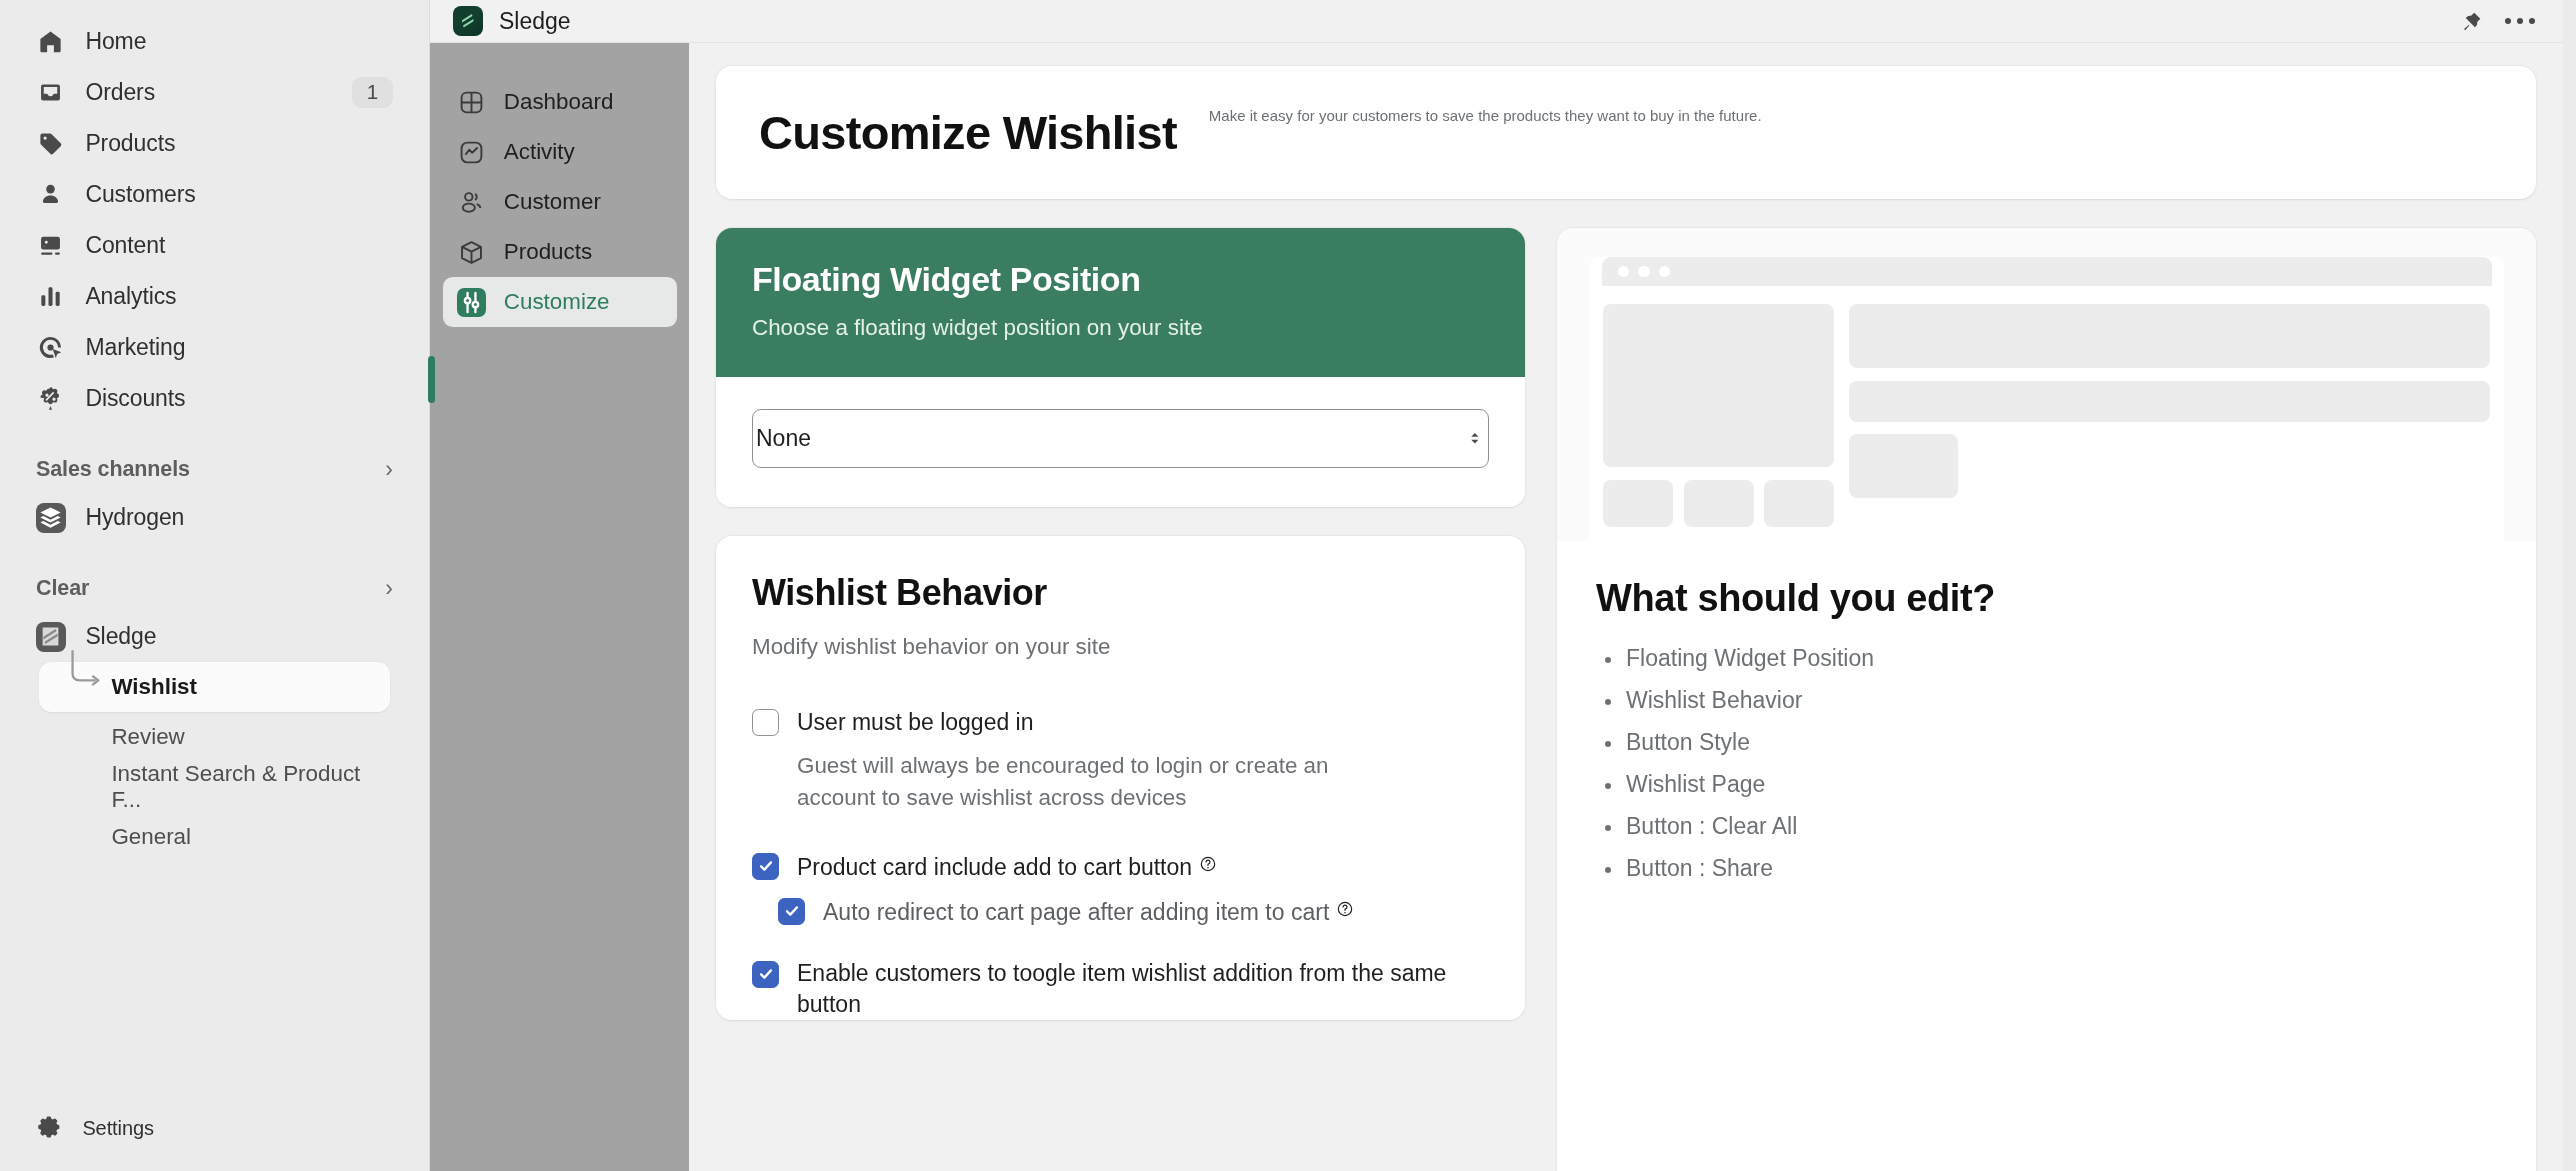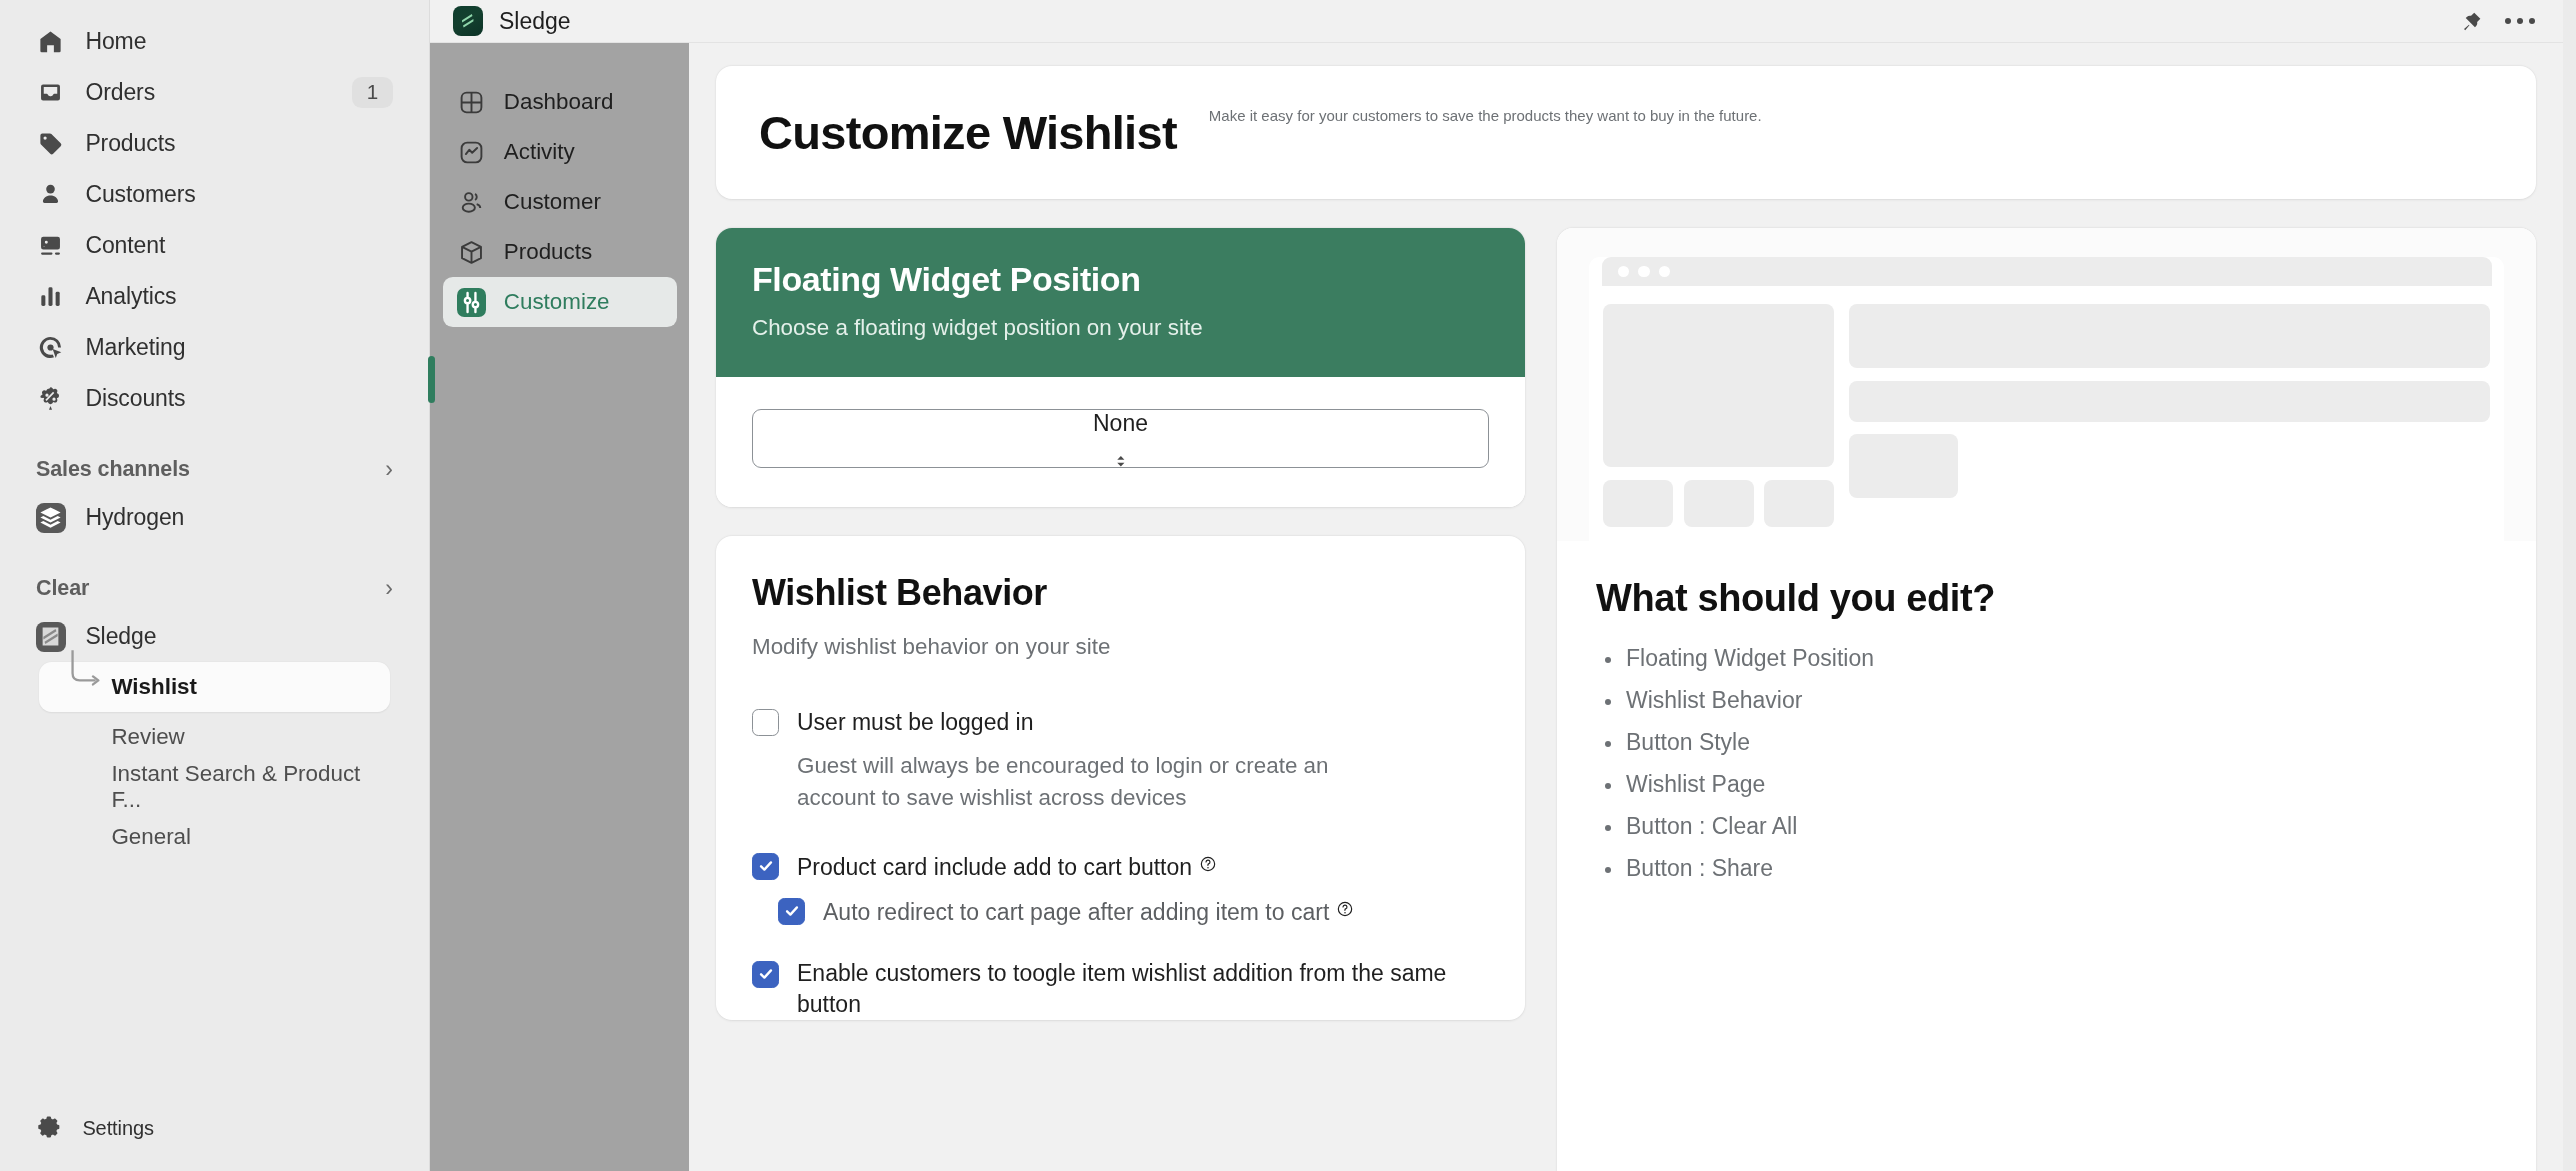--- a/index.html
+++ b/index.html
@@ -149,22 +149,22 @@
   .col-left { width: 809px; flex: 0 0 809px; }
   .col-right { flex: 1 1 auto; min-width: 0; }
 
   .green-card { overflow: hidden; margin-bottom: 29px; }
   .green-head { background: #3b7d60; padding: 32px 36px 36px 36px; }
   .green-head h2 { font-size: 34px; color: #fff; font-weight: 700; letter-spacing: -0.4px; margin-bottom: 16px; }
   .green-head .sub { font-size: 22.4px; color: #e4f0ea; }
   .green-body { padding: 32px 36px 39px 36px; background: #fff; }
   .select {
     height: 59px; border: 1.3px solid #8c9196; border-radius: 9px;
-    display:flex; align-items:center; padding: 0 33px;
-    font-size: 23px; color: #1f1f1f; background:#fff; cursor: pointer; flex-direction: column;
+    display:flex; align-items:center; padding: 0 3px;
+    font-size: 23px; color: #1f1f1f; background:#fff; cursor: pointer;
   }
   .select .val { flex: 1 1 auto; }
   .select .caret { display:flex; flex-direction:column; gap:1.8px; align-items:center; color:#4a4a4a; }
   .select .caret svg { width: 19.7px; height: 12.5px; fill: #4a4a4a; }
 
   .behavior-card { padding: 36px 36px 0 36px; min-height: 465px; }
   .behavior-card h2 { font-size: 36px; font-weight: 700; color: #111; letter-spacing: -0.4px; margin-bottom: 19.7px; }
   .behavior-card .sub { font-size: 22.4px; color: #6d7175; margin-bottom: 47px; }
 
   .chk-row { display: flex; gap: 18px; align-items: flex-start; margin-bottom: 12.5px; }

